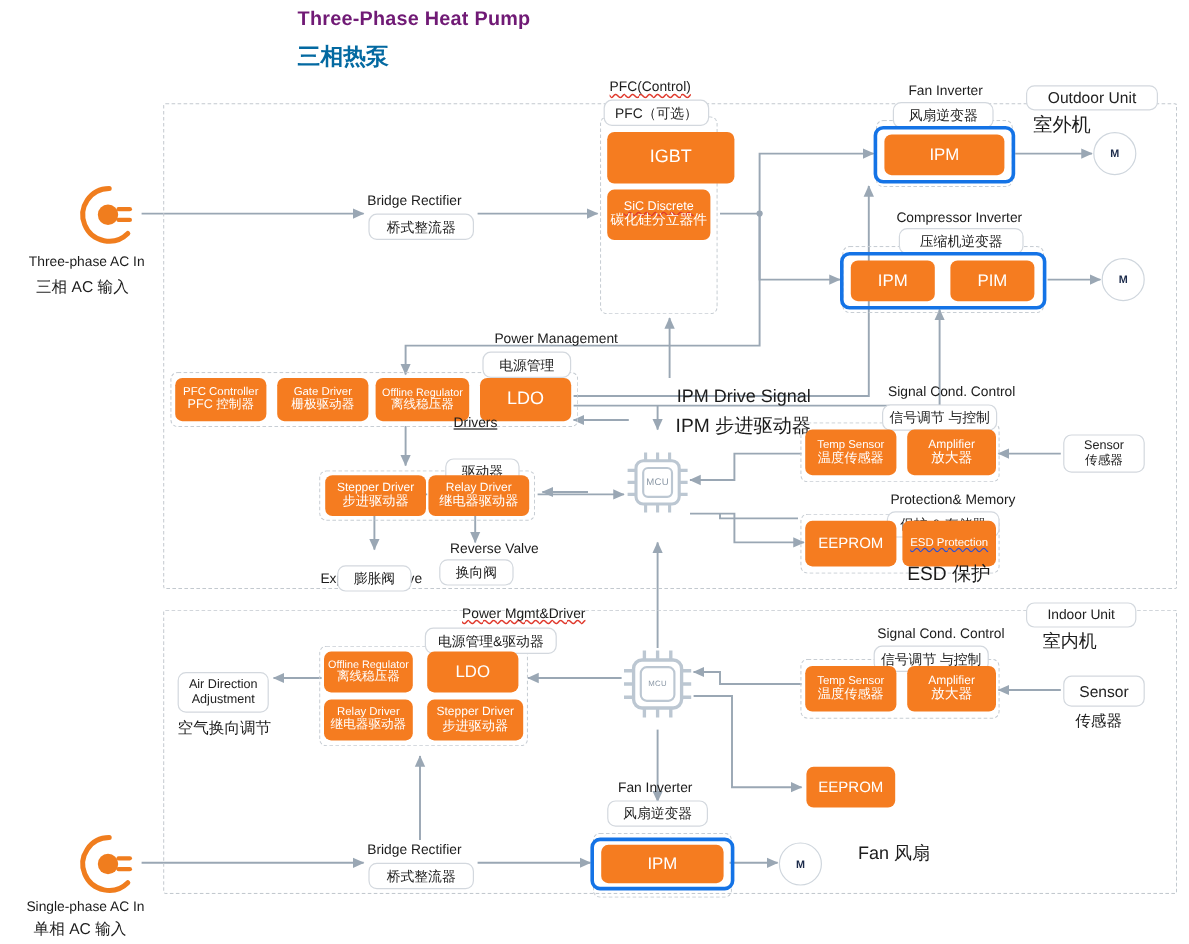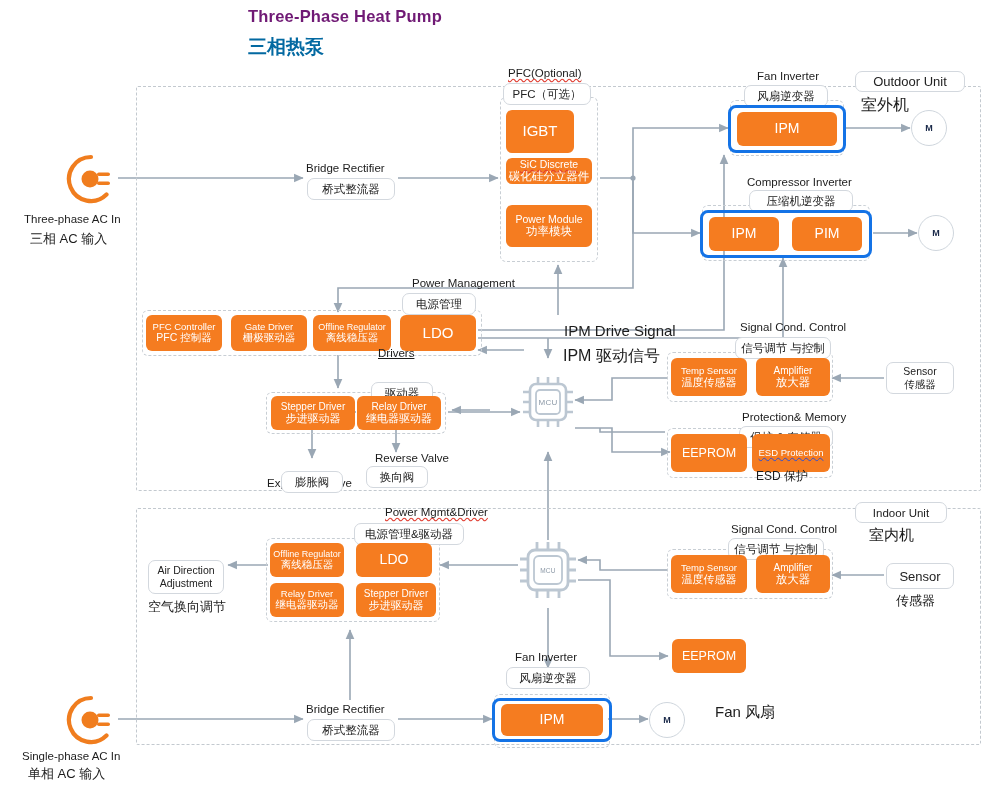--- a/index.html
+++ b/index.html
@@ -214,33 +214,29 @@
       <rect x="33" y="20.5" width="13" height="3.6" rx="1.8" fill="#F07D1E"></rect>
       <rect x="33" y="29.5" width="13" height="3.6" rx="1.8" fill="#F07D1E"></rect>
     </svg>
   </div>
   <div class="lbl en" style="left:24px; top:213px;">Three-phase AC In</div>
   <div class="lbl cn" style="left:30px; top:232px;">三相 AC 输入</div>
 
   <div class="lbl en" style="left:306px; top:162px;">Bridge Rectifier</div>
   <div class="pill" style="left:307px; top:178px; width:88px; height:22px;">桥式整流器</div>
 
-  <div class="lbl en sq-red" style="left:508px; top:67px;">PFC(Optional)</div>
+  <div class="lbl en sq-red" style="left:508px; top:67px;">PFC(Control)</div>
   <div class="group-box" style="left:500px; top:97px; width:98px; height:165px;"></div>
   <div class="pill" style="left:503px; top:83px; width:88px; height:22px;">PFC（可选）</div>
-  <div class="chip mid" style="left:506px; top:110px; width:68px; height:43px;">
+  <div class="chip mid" style="left:506px; top:110px; width:106px; height:43px;">
     <span class="en" style="font-size:15px;">IGBT</span>
   </div>
-  <div class="chip" style="left:506px; top:158px; width:86px; height:26px;">
+  <div class="chip" style="left:506px; top:158px; width:86px; height:42px;">
     <span class="en sq-red">SiC Discrete</span>
     <span class="cn">碳化硅分立器件</span>
-  </div>
-  <div class="chip" style="left:506px; top:205px; width:86px; height:42px;">
-    <span class="en">Power Module</span>
-    <span class="cn">功率模块</span>
   </div>
 
   <div class="lbl en" style="left:757px; top:70px;">Fan Inverter</div>
   <div class="group-box" style="left:730px; top:100px; width:114px; height:56px;"></div>
   <div class="pill" style="left:744px; top:85px; width:84px; height:22px;">风扇逆变器</div>
   <div class="blue-frame" style="left:728px; top:105px; width:118px; height:48px;"></div>
   <div class="chip" style="left:737px; top:112px; width:100px; height:34px;">
     <span class="en" style="font-size:14px;">IPM</span>
   </div>
   <div class="motor" style="left:911px; top:110px; width:36px; height:36px;">M</div>
@@ -300,21 +296,21 @@
         <path d="M22,14 L22,7 M32,14 L32,7 M42,14 L42,7"></path>
         <path d="M22,50 L22,57 M32,50 L32,57 M42,50 L42,57"></path>
         <path d="M14,22 L7,22 M14,32 L7,32 M14,42 L7,42"></path>
         <path d="M50,22 L57,22 M50,32 L57,32 M50,42 L57,42"></path>
       </g>
     </svg>
     <div class="mcu-txt">MCU</div>
   </div>
 
   <div class="lbl big" style="left:564px; top:322px;">IPM Drive Signal</div>
-  <div class="lbl bigcn" style="left:563px; top:347px;">IPM 驱动信号</div>
+  <div class="lbl bigcn" style="left:563px; top:347px;">IPM 步进驱动器</div>
 
   <div class="lbl en" style="left:740px; top:321px;">Signal Cond. Control</div>
   <div class="group-box" style="left:667px; top:352px; width:166px; height:50px;"></div>
   <div class="pill" style="left:735px; top:337px; width:96px; height:22px;">信号调节 与控制</div>
   <div class="chip" style="left:671px; top:358px; width:76px; height:38px;">
     <span class="en" style="font-size:9.5px;">Temp Sensor</span>
     <span class="cn" style="font-size:11px;">温度传感器</span>
   </div>
   <div class="chip" style="left:756px; top:358px; width:74px; height:38px;">
     <span class="en" style="font-size:10px;">Amplifier</span>
@@ -327,21 +323,21 @@
 
   <div class="lbl en" style="left:742px; top:411px;">Protection&amp; Memory</div>
   <div class="group-box" style="left:667px; top:428px; width:166px; height:50px;"></div>
   <div class="pill" style="left:739px; top:426px; width:94px; height:22px;">保护 &amp; 存储器</div>
   <div class="chip" style="left:671px; top:434px; width:76px; height:38px;">
     <span class="en" style="font-size:12.5px;">EEPROM</span>
   </div>
   <div class="chip" style="left:752px; top:434px; width:78px; height:38px;">
     <span class="en sq-blue" style="font-size:9.5px;">ESD Protection</span>
   </div>
-  <div class="lbl en" style="left:756px; top:470px; font-size:12px;">ESD 保护</div>
+  <div class="lbl en" style="left:756px; top:470px; font-size:16px;">ESD 保护</div>
 
   <div class="unit-box" style="left:136px; top:508px; width:845px; height:237px;"></div>
 
   <div class="pill" style="left:855px; top:502px; width:92px; height:21px;">Indoor Unit</div>
   <div class="lbl cn" style="left:869px; top:526px; font-size:15px;">室内机</div>
 
   <div class="plug" style="left:64px; top:693px;">
     <svg width="54" height="54" viewBox="0 0 54 54">
       <path d="M27 5 a22 22 0 1 0 15.5 37.6" fill="none" stroke="#F07D1E" stroke-width="4.2" stroke-linecap="round"></path>
       <circle cx="26" cy="27" r="8.5" fill="#F07D1E"></circle>

